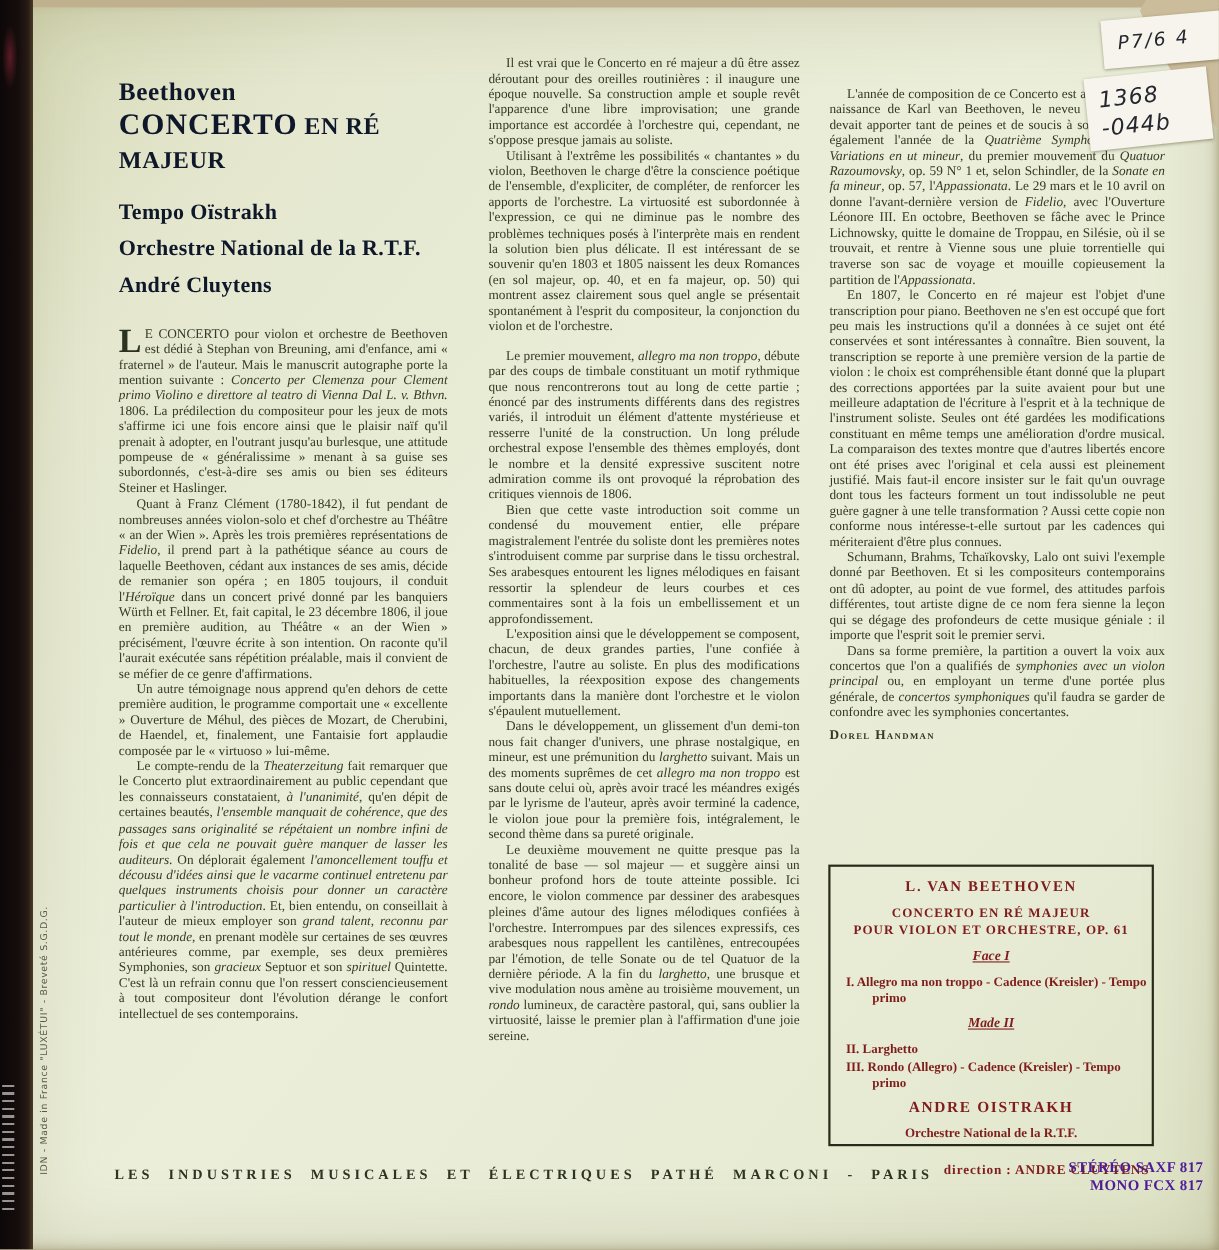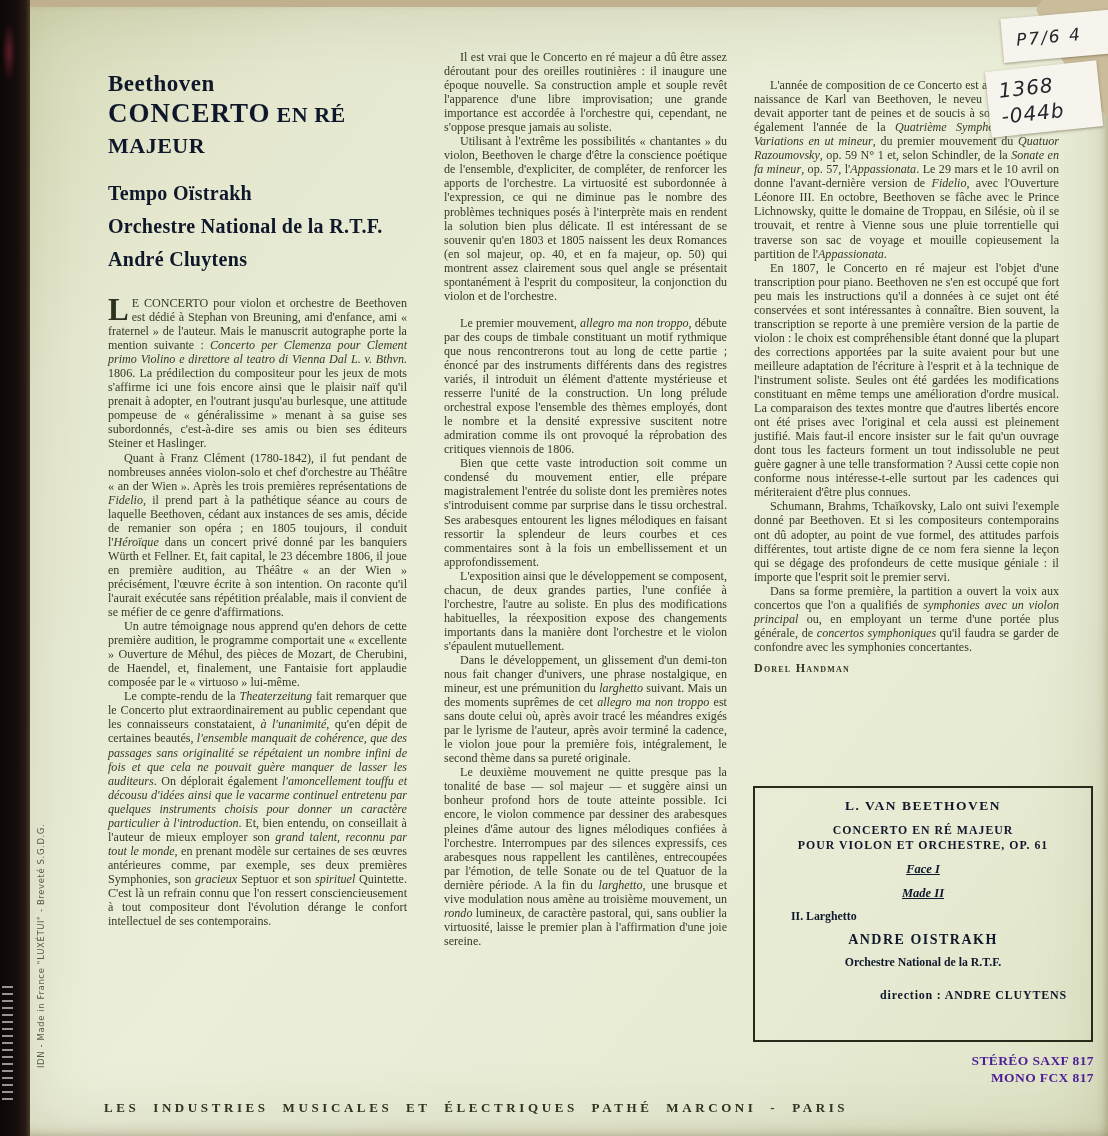--- a/index.html
+++ b/index.html
@@ -55,34 +55,34 @@
   .hdr-title { font-size:22px; font-weight:bold; line-height:31px; letter-spacing:.5px; }
   .hdr-title .big { font-size:27px; letter-spacing:1px; }
   .hdr-title2 { font-size:23px; font-weight:bold; line-height:31px; letter-spacing:.5px; }
   .hdr-names { margin-top:16px; }
   .hdr-name { font-size:20px; font-weight:bold; line-height:33px; letter-spacing:.3px; }
   .signature { text-align:right; padding-right:26px; margin-top:7px !important;
     font-variant:small-caps; font-weight:bold; letter-spacing:1.2px; text-indent:0 !important; }
   
   .tracklist-box {
     position:absolute; left:753px; top:786px; width:288px; height:234px;
-    border:2.5px solid #272c1a; padding:10px 24px 8px; color:#0f172a; text-align:center;
+    border:2.5px solid #272c1a; padding:10px 2px 8px; color:#7f1d1d; text-align:center;
   }
   .tb-composer { font-size:13.5px; font-weight:bold; letter-spacing:1.5px; margin-bottom:9px; }
   .tb-title { font-size:11.8px; font-weight:bold; letter-spacing:1px; line-height:15px; }
   .tb-face { font-size:12.5px; font-weight:bold; font-style:italic; text-decoration:underline; margin:9px 0 8px; }
   .tb-track { font-size:11.8px; font-weight:bold; text-align:left; line-height:14.5px;
     padding-left:36px; text-indent:-24px; margin:2px 0; }
   .tb-soloist { font-size:14px; font-weight:bold; letter-spacing:1.5px; margin-top:8px; }
   .tb-orch { font-size:11.8px; font-weight:bold; margin-top:7px; }
   .tb-cond { font-size:12px; font-weight:bold; letter-spacing:.8px; margin-top:18px;text-align:right; }
   
   .footer-publisher {
     position:absolute; left:104px; top:1060px; width:760px;
-    font-size:13px; font-weight:bold; letter-spacing:3.6px; word-spacing:7px; color:#2e3422;margin-top:40px;
+    font-size:13px; font-weight:bold; letter-spacing:3.6px; word-spacing:7px; color:#2e3422;
   }
   .footer-catalog {
     position:absolute; right:14px; top:1053px; width:170px; text-align:right;
     font-size:13.5px; font-weight:bold; line-height:16.5px; color:#4c1d95; letter-spacing:.4px;
   }
   
   .sticker {
     position:absolute; background:#f6f4ec; box-shadow:0 1px 3px rgba(60,50,20,.45);
     font-family:"DejaVu Sans", sans-serif; font-style:italic; color:#26262e;
     display:flex; flex-direction:column; justify-content:center; z-index:5;
@@ -139,22 +139,24 @@
   <p>Schumann, Brahms, Tchaïkovsky, Lalo ont suivi l'exemple donné par Beethoven. Et si les compositeurs contemporains ont dû adopter, au point de vue formel, des attitudes parfois différentes, tout artiste digne de ce nom fera sienne la leçon qui se dégage des profondeurs de cette musique géniale : il importe que l'esprit soit le premier servi.</p>
   <p>Dans sa forme première, la partition a ouvert la voix aux concertos que l'on a qualifiés de <i>symphonies avec un violon principal</i> ou, en employant un terme d'une portée plus générale, de <i>concertos symphoniques</i> qu'il faudra se garder de confondre avec les symphonies concertantes.</p>
   <p class="signature">Dorel Handman</p>
 </div>
 
 <div class="tracklist-box">
   <div class="tb-composer">L. VAN BEETHOVEN</div>
   <div class="tb-title">CONCERTO EN RÉ MAJEUR</div>
   <div class="tb-title">POUR VIOLON ET ORCHESTRE, OP. 61</div>
   <div class="tb-face">Face I</div>
+  <div class="tb-track">I. Allegro ma non troppo  -  Cadence (Kreisler)  -  Tempo primo</div>
   <div class="tb-face">Made II</div>
   <div class="tb-track">II. Larghetto</div>
+  <div class="tb-track">III. Rondo (Allegro)  -  Cadence (Kreisler)  -  Tempo primo</div>
   <div class="tb-soloist">ANDRE OISTRAKH</div>
   <div class="tb-orch">Orchestre National de la R.T.F.</div>
   <div class="tb-cond">direction : ANDRE CLUYTENS</div>
 </div>
 
 <div class="footer-publisher">LES INDUSTRIES MUSICALES ET ÉLECTRIQUES PATHÉ MARCONI - PARIS</div>
 <div class="footer-catalog">
   <div>STÉRÉO SAXF 817</div>
   <div>MONO FCX 817</div>
 </div>

